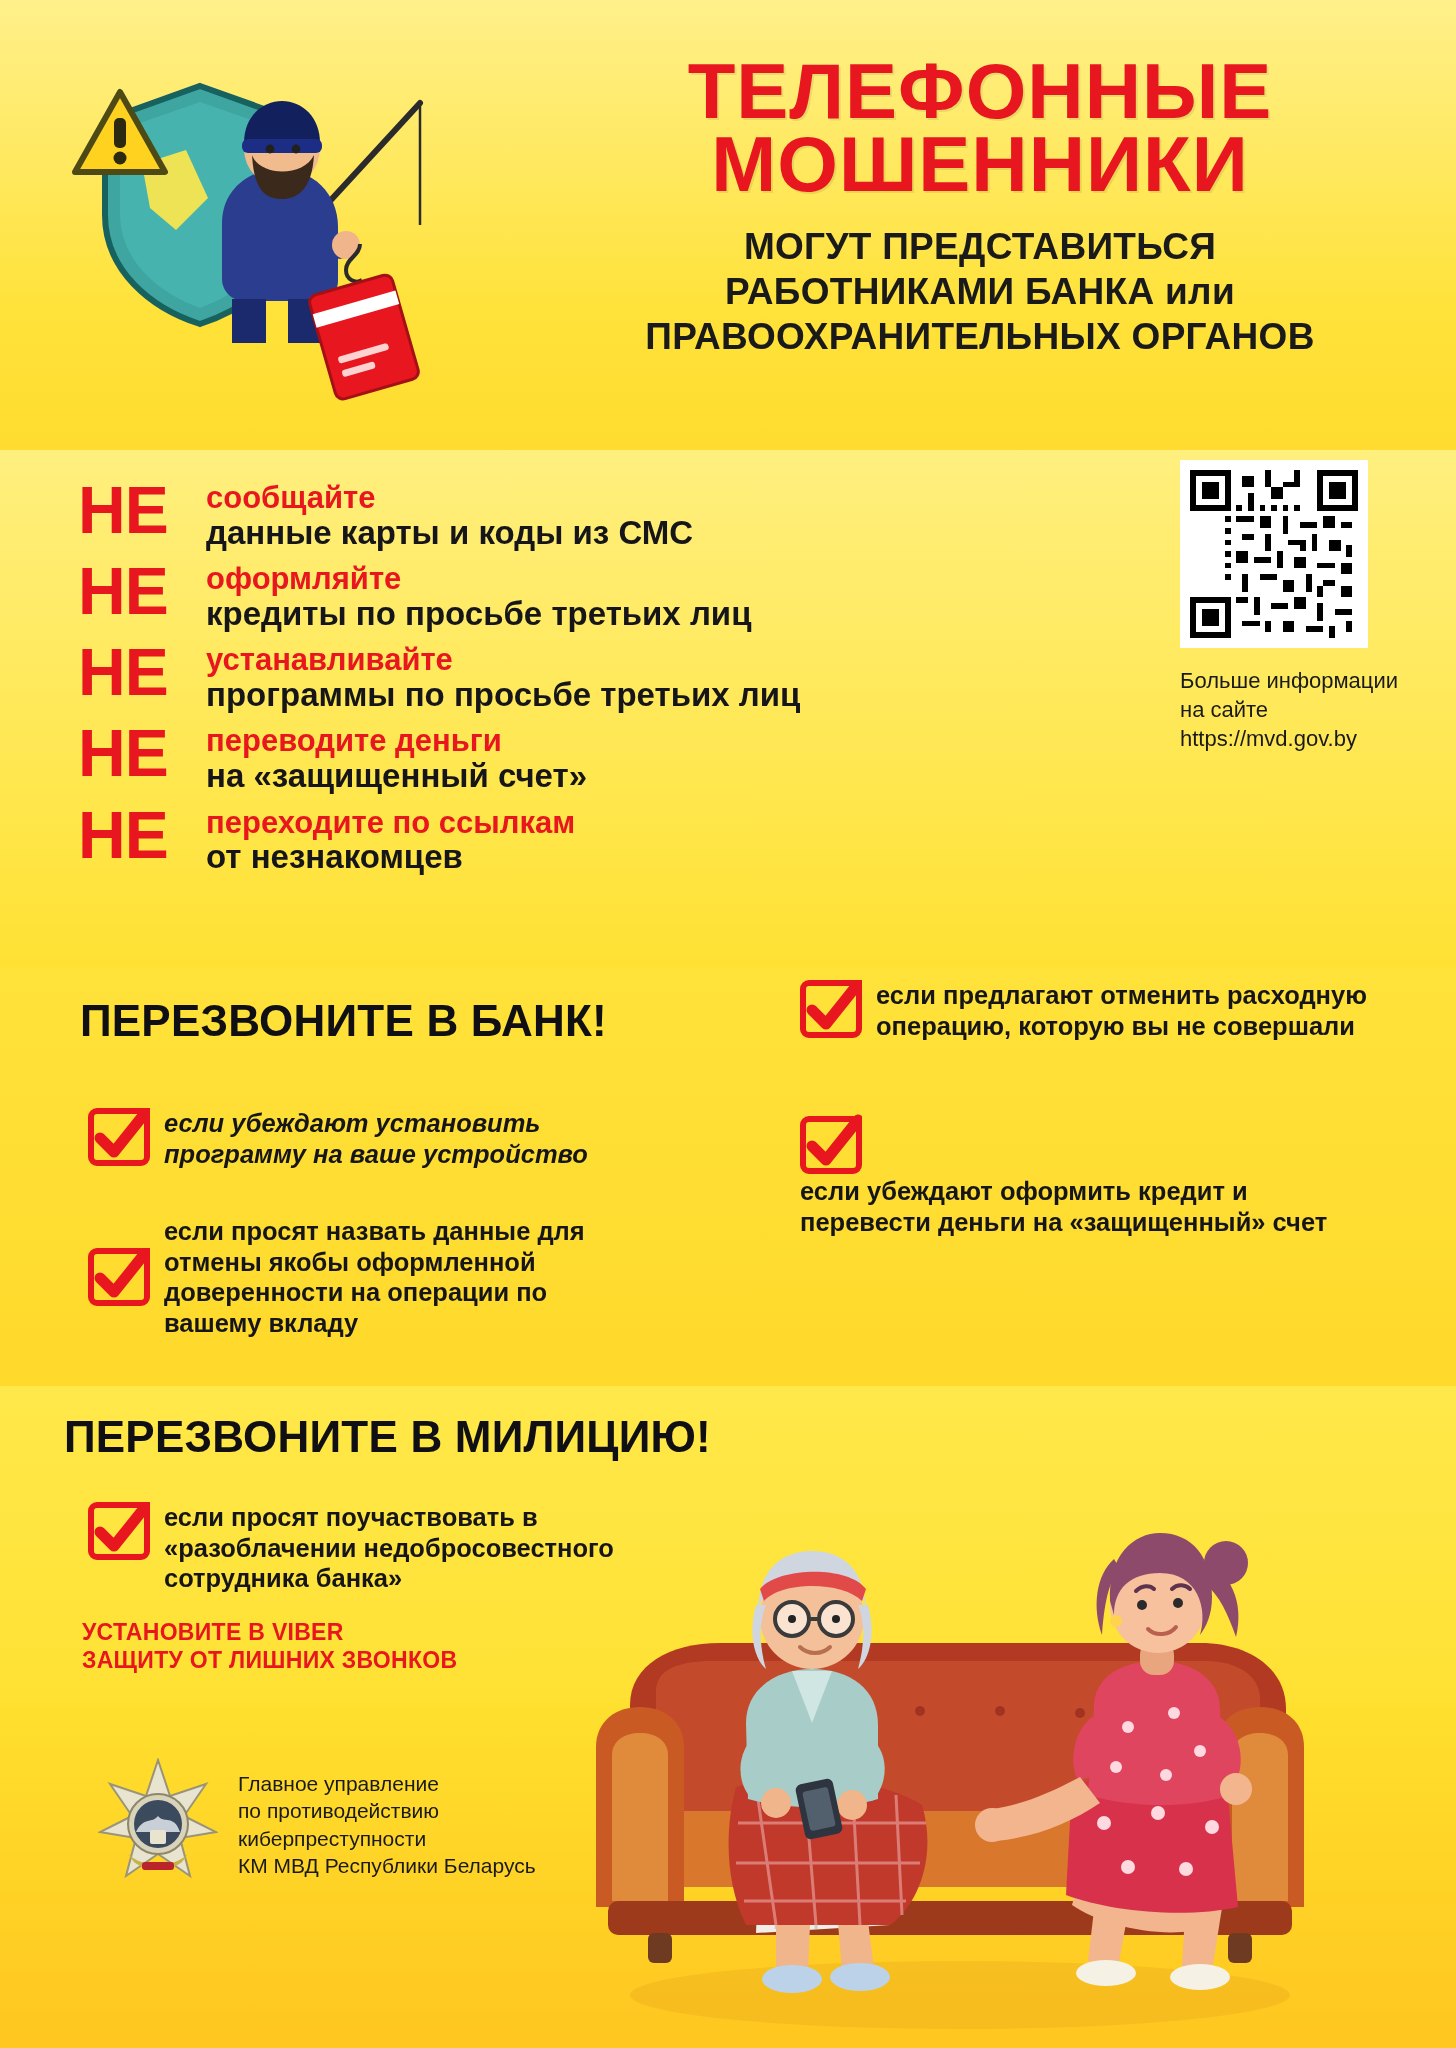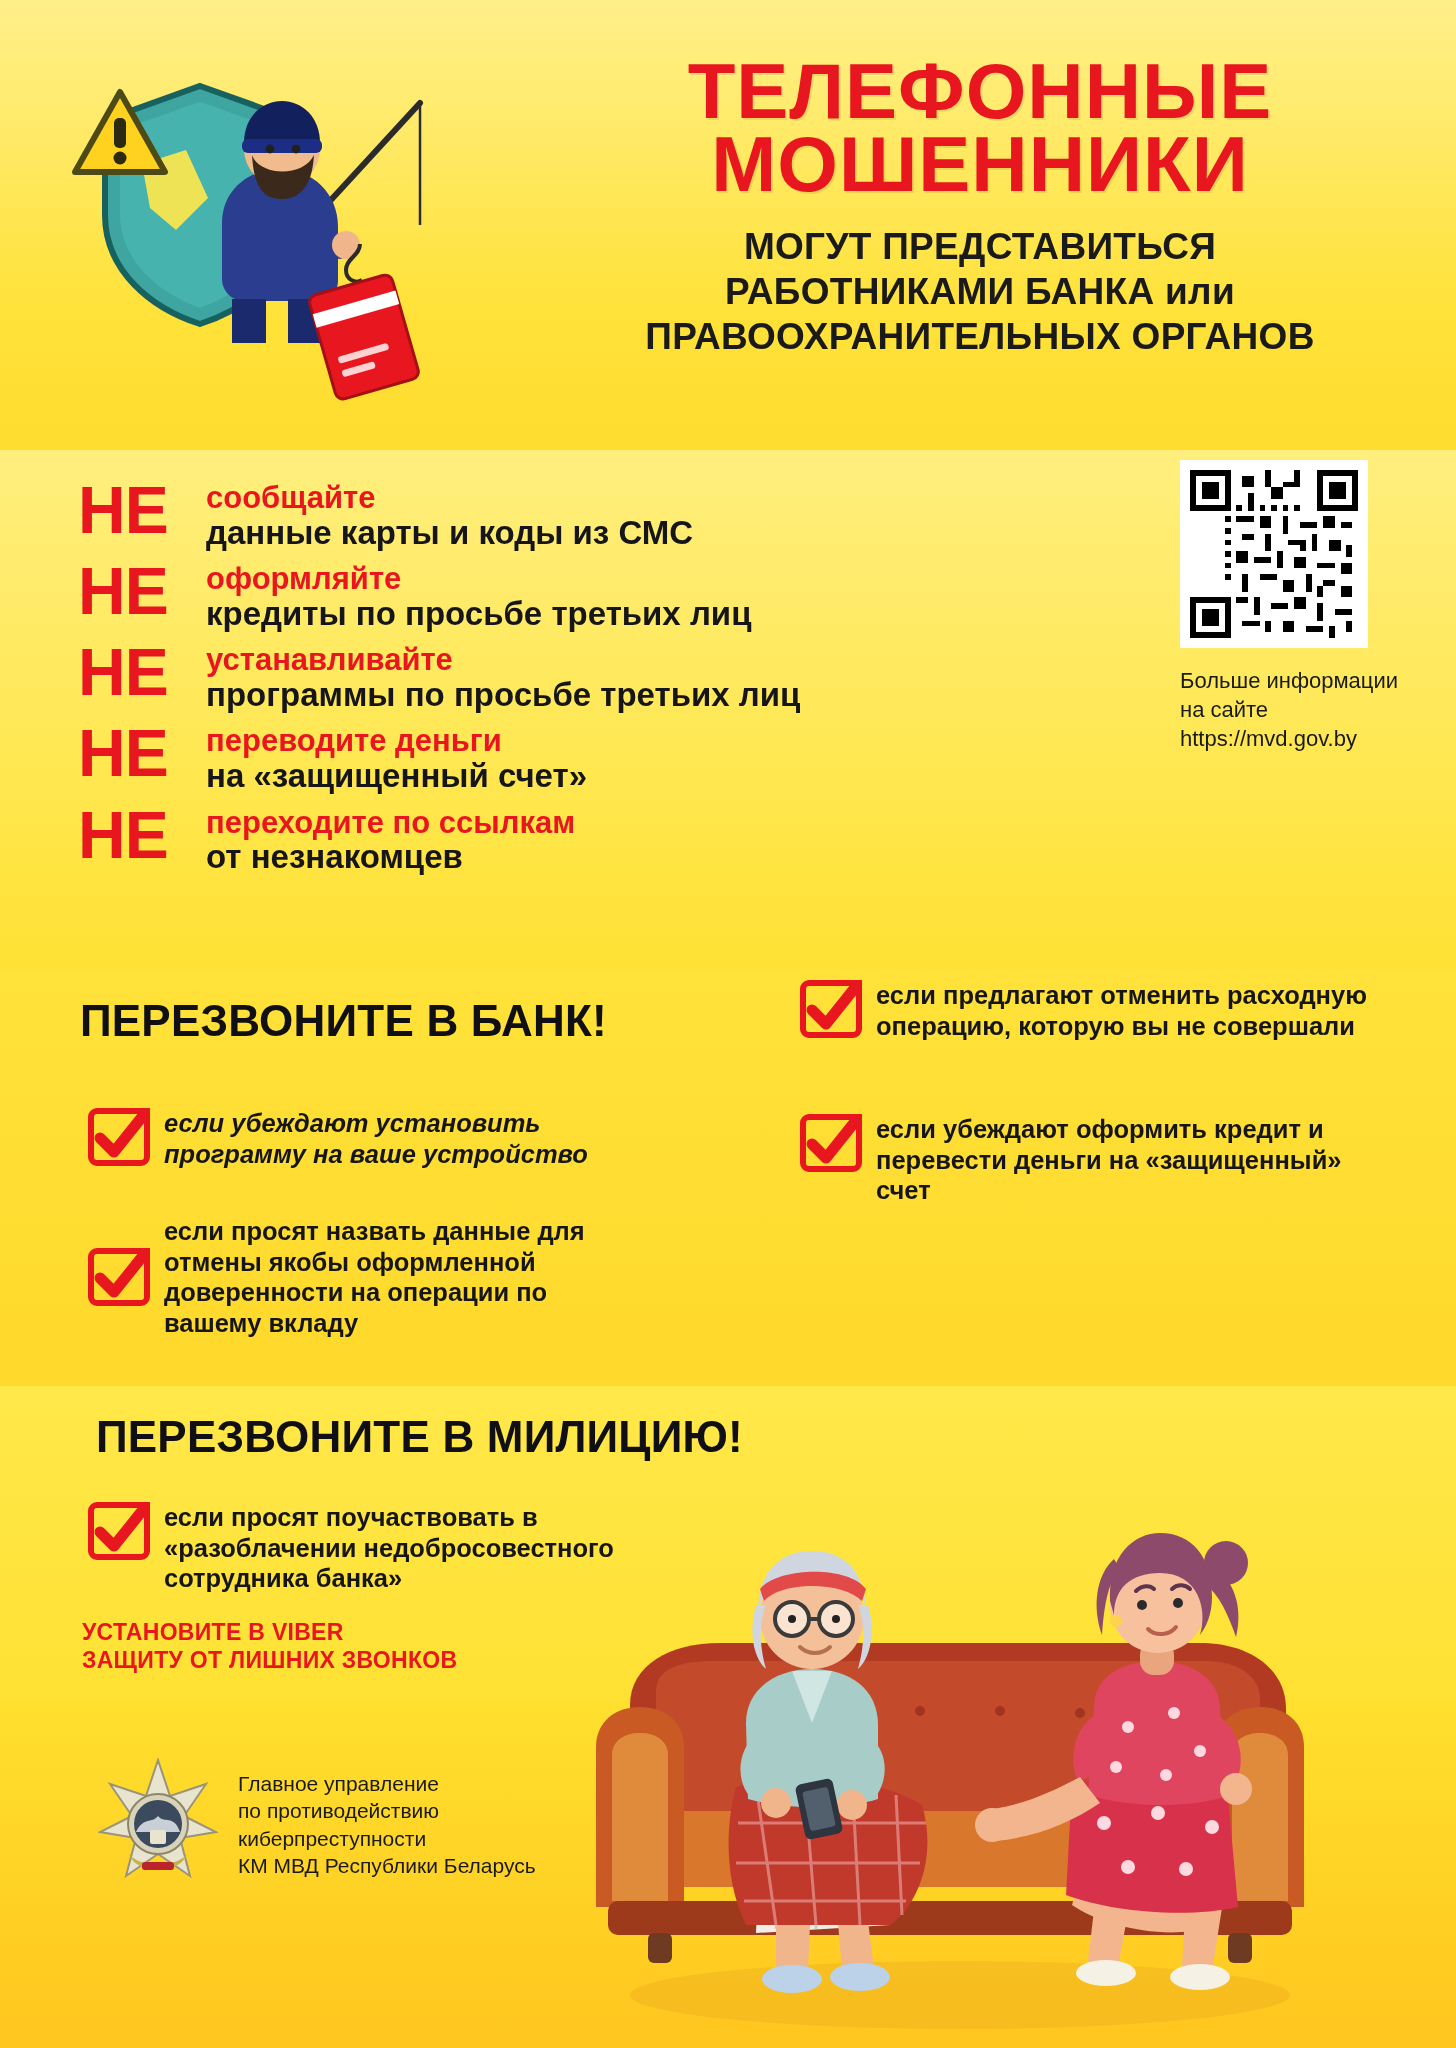--- a/index.html
+++ b/index.html
@@ -175,21 +175,21 @@
 
   
   .band-police {
     position: absolute;
     left: 0; top: 1386px;
     width: 1456px; height: 316px;
     background: linear-gradient(180deg, #ffe84a 0%, #ffe133 100%);
   }
   .head-police {
     position: absolute;
-    left: 96px; top: 26px;
+    left: 64px; top: 26px;
   }
   .viber-note {
     position: absolute;
     left: 82px; top: 232px;
     font-size: 23px;
     font-weight: 800;
     line-height: 1.22;
     color: #e8171f;
     letter-spacing: 0.3px;
   }
@@ -452,21 +452,21 @@
     <div class="check-item" style="left:88px; top:140px; width:520px;font-style:italic;">
       <div class="chk">
         <svg viewBox="0 0 62 58">
           <rect x="3" y="3" width="56" height="52" rx="6" fill="none" stroke="#e8171f" stroke-width="6"></rect>
           <path d="M12 30 L26 44 L58 4" fill="none" stroke="#e8171f" stroke-width="11" stroke-linecap="round" stroke-linejoin="round"></path>
         </svg>
       </div>
       <div class="chk-text">если убеждают установить программу на ваше устройство</div>
     </div>
 
-    <div class="check-item" style="left:800px; top:146px; width:580px;">
+    <div class="check-item" style="left:800px; top:146px; width:580px;flex-direction:column;">
       <div class="chk">
         <svg viewBox="0 0 62 58">
           <rect x="3" y="3" width="56" height="52" rx="6" fill="none" stroke="#e8171f" stroke-width="6"></rect>
           <path d="M12 30 L26 44 L58 4" fill="none" stroke="#e8171f" stroke-width="11" stroke-linecap="round" stroke-linejoin="round"></path>
         </svg>
       </div>
       <div class="chk-text">если убеждают оформить кредит и перевести деньги на «защищенный» счет</div>
     </div>
 
     <div class="check-item" style="left:88px; top:248px; width:540px;align-items:center;">

